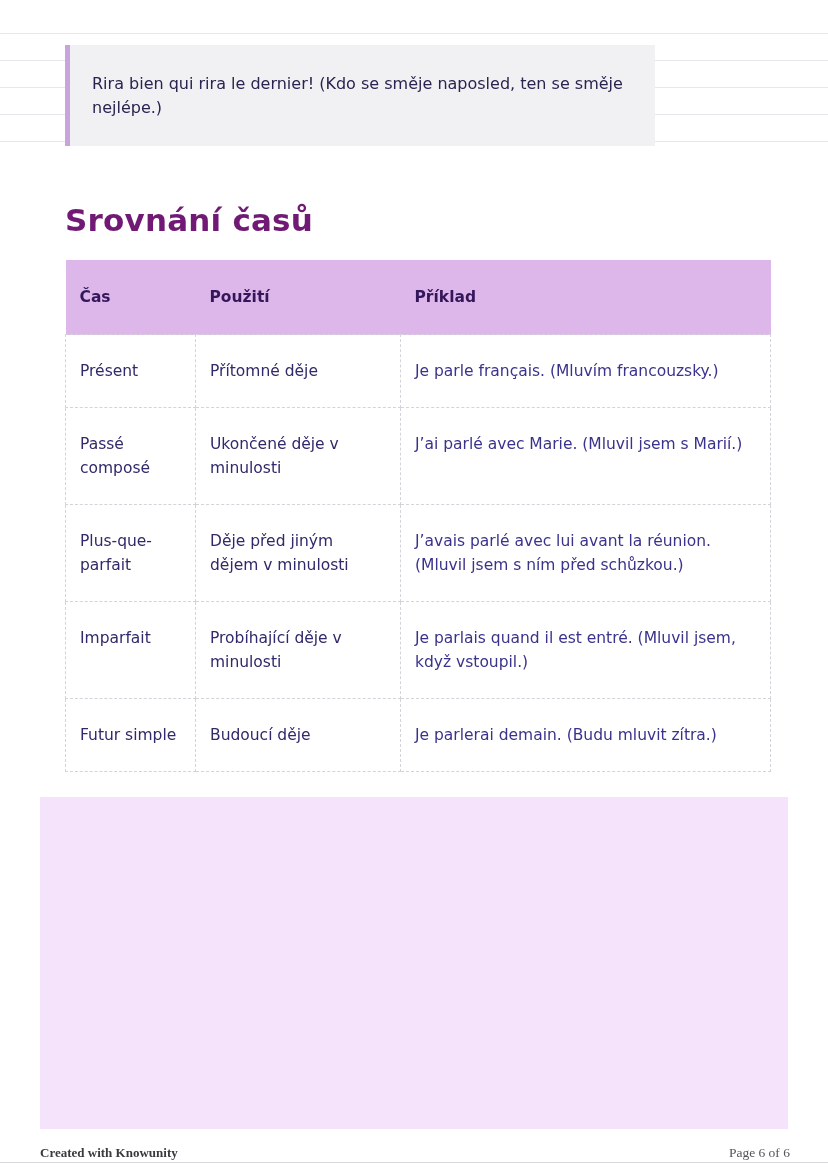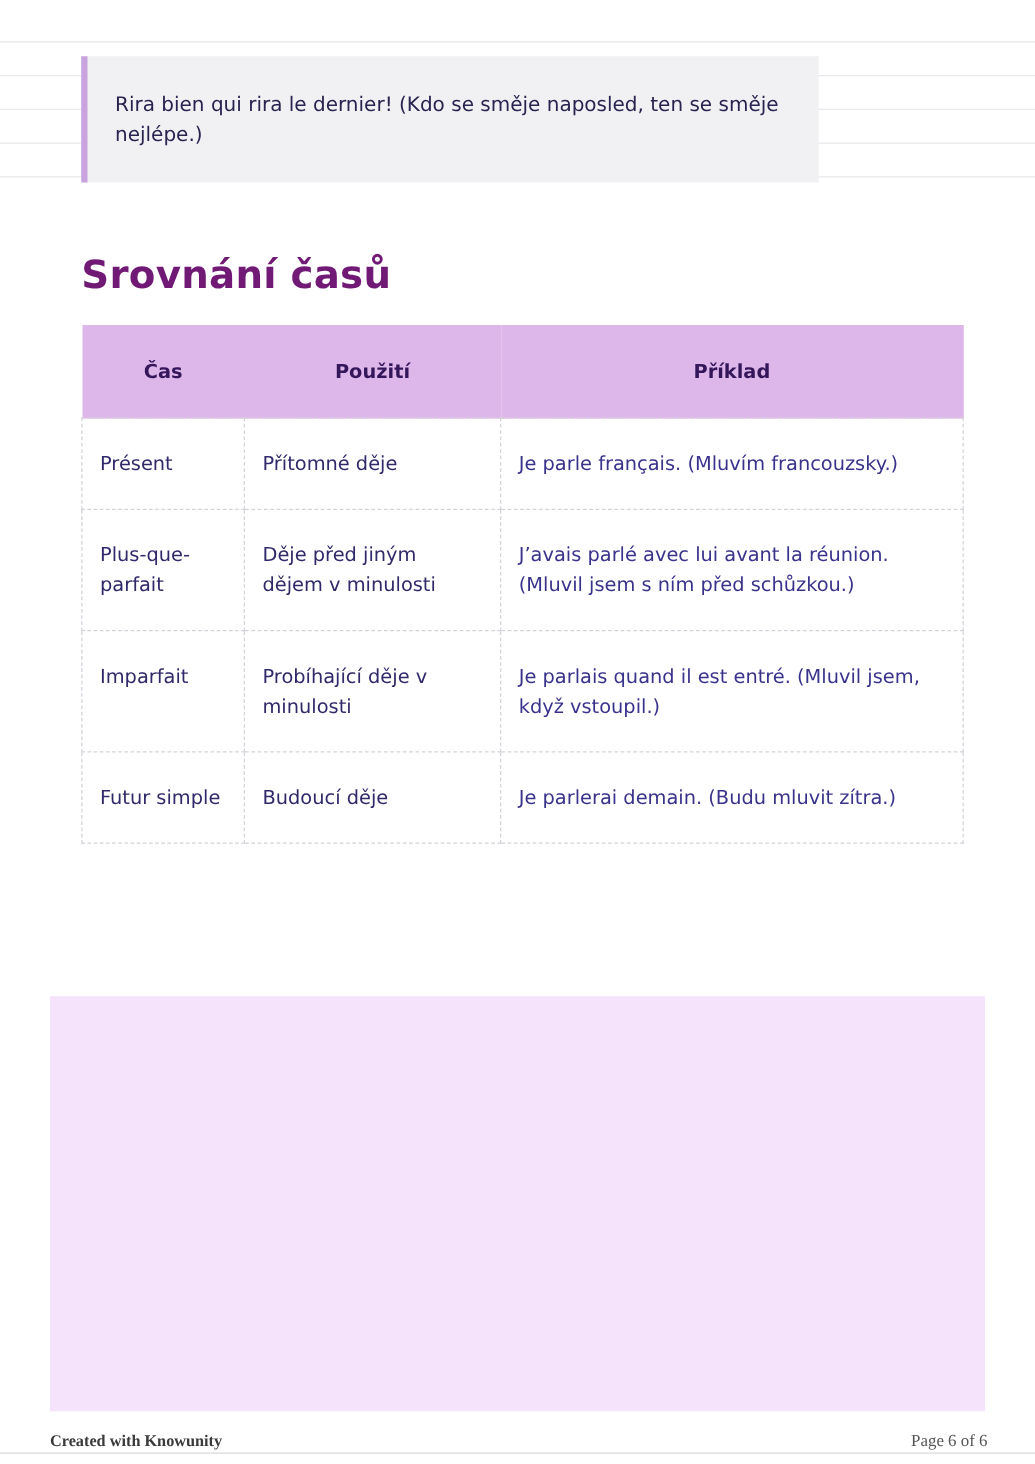--- a/index.html
+++ b/index.html
@@ -48,21 +48,21 @@
     table-layout: fixed;
   }
   table.comparison-table col.c1 { width: 130px; }
   table.comparison-table col.c2 { width: 205px; }
   table.comparison-table col.c3 { width: 370px; }
   table.comparison-table thead th {
     background: #deb7ea;
     color: #34175a;
     font-weight: 700;
     font-size: 15.5px;
-    text-align: center;
+    text-align: left;
     padding: 28px 14px;
     border: none;
   }
   table.comparison-table tbody td {
     border: 1px dashed #d5d2da;
     vertical-align: top;
     padding: 24px 14px;
     font-size: 15.5px;
     line-height: 1.55;
     color: #30296a;
@@ -138,20 +138,25 @@
             <th>Příklad</th>
           </tr>
       </thead>
       <tbody>
           <tr>
             <td>Présent</td>
             <td>Přítomné děje</td>
             <td>Je parle français. (Mluvím francouzsky.)</td>
           </tr>
           <tr>
+            <td>Passé composé</td>
+            <td>Ukončené děje v minulosti</td>
+            <td>J’ai parlé avec Marie. (Mluvil jsem s Marií.)</td>
+          </tr>
+          <tr>
             <td>Plus-que-parfait</td>
             <td>Děje před jiným dějem v minulosti</td>
             <td>J’avais parlé avec lui avant la réunion. (Mluvil jsem s ním před schůzkou.)</td>
           </tr>
           <tr>
             <td>Imparfait</td>
             <td>Probíhající děje v minulosti</td>
             <td>Je parlais quand il est entré. (Mluvil jsem, když vstoupil.)</td>
           </tr>
           <tr>

